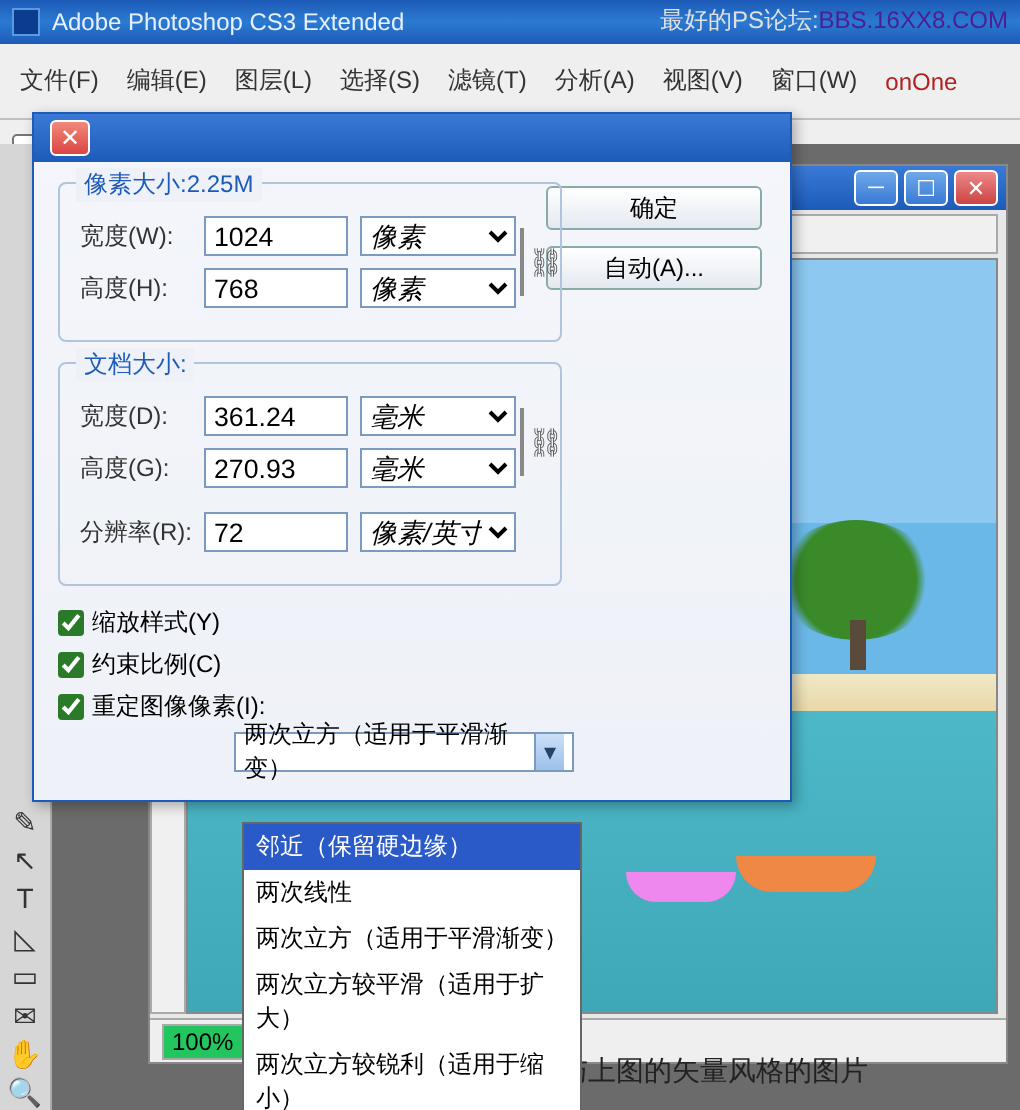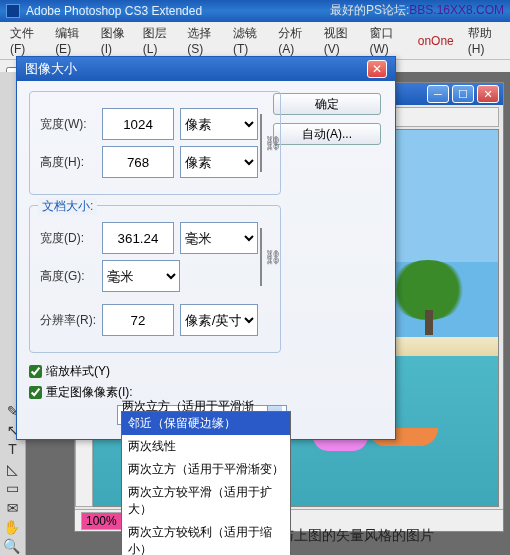--- a/index.html
+++ b/index.html
@@ -38,37 +38,37 @@
 .trunk2 { top: 180px; right: 135px; }
 .trunk3 { top: 175px; right: 188px; width: 6px; height: 18px; }
 .boat { position: absolute; bottom: 60px; right: 60px; width: 70px; height: 18px; background: #e84; border-radius: 0 0 35px 35px; }
 .boat2 { bottom: 55px; right: 130px; width: 55px; height: 15px; background: #e8e; border-radius: 0 0 30px 30px; position: absolute; }
 
 .ruler-h { position: absolute; top: 24px; left: 18px; right: 4px; height: 20px; background: #f0f0f0; border: 1px solid #aaa; font-size: 9px; overflow: hidden; }
 .ruler-v { position: absolute; top: 46px; left: 0; width: 18px; bottom: 24px; background: #f0f0f0; border: 1px solid #aaa; }
 .ruler-h span { position: absolute; top: 6px; }
 
 .statusbar { position: absolute; bottom: 0; left: 0; right: 0; height: 22px; background: #efeff0; border-top: 1px solid #aaa; display: flex; align-items: center; padding: 0 6px; gap: 12px; }
-.zoom-box { border: 1px solid #aaa; padding: 1px 4px; background: #ec4899; width: 50px; }
+.zoom-box { border: 1px solid #aaa; padding: 1px 4px; background: #22c55e; width: 50px; }
 
 .tools-strip { position: absolute; left: 0; top: 72px; width: 26px; bottom: 0; background: #d6d6d6; border-right: 1px solid #aaa; display: flex; flex-direction: column; padding-top: 330px; gap: 2px; align-items: center; }
 .tool { width: 22px; height: 22px; display: flex; align-items: center; justify-content: center; color: #333; font-size: 14px; cursor: pointer; }
 
 .dialog { position: absolute; left: 16px; top: 56px; width: 380px; background: linear-gradient(#f4f6fb, #eef1f7); border: 1px solid #1c5bb8; box-shadow: 2px 2px 6px rgba(0,0,0,0.3); }
 .dlg-title { background: linear-gradient(#3a7ad6, #1c5bb8); color: #fff; height: 24px; display: flex; align-items: center; padding: 0 8px; }
 .dlg-title .t { flex: 1; font-size: 13px; }
 .dlg-close { width: 20px; height: 18px; background: linear-gradient(#f08a7a, #d44); border: 1px solid #fff; border-radius: 3px; color: #fff; display: flex; align-items: center; justify-content: center; cursor: pointer; font-size: 12px; }
 
 .dlg-body { padding: 10px 12px 14px 12px; position: relative; }
 .fieldset { border: 1px solid #b0c4de; border-radius: 4px; padding: 10px 10px 10px 10px; margin-bottom: 10px; position: relative; }
 .legend { position: absolute; top: -8px; left: 8px; background: #eef1f7; padding: 0 4px; color: #1c5bb8; font-size: 12px; }
 .row { display: flex; align-items: center; margin: 6px 0; gap: 6px; }
 .row label { width: 56px; color: #333; }
-.row input.val { width: 72px; height: 32px; border: 1px solid #7a9ac0; padding: 0 4px; text-align: center; }
-.row select.unit { width: 78px; height: 32px; border: 1px solid #7a9ac0; background: #fff; }
+.row input.val { width: 72px; height: 20px; border: 1px solid #7a9ac0; padding: 0 4px; }
+.row select.unit { width: 78px; height: 20px; border: 1px solid #7a9ac0; background: #fff; font-style: italic; }
 .link-bracket { width: 10px; border-right: 2px solid #888; border-top: 2px solid #888; border-bottom: 2px solid #888; align-self: stretch; margin: 12px 0 12px 2px; }
 .link-icon { font-size: 14px; color: #555; margin-left: 2px; }
 
 .btns { position: absolute; right: 14px; top: 12px; display: flex; flex-direction: column; gap: 8px; }
 .btn { width: 108px; height: 22px; background: linear-gradient(#fff, #e4e8f0); border: 1px solid #8aa; border-radius: 3px; cursor: pointer; font-size: 12px; }
 
 .chkrow { display: flex; align-items: center; gap: 4px; margin: 4px 0; }
 .chkrow input { width: 13px; height: 13px; accent-color: #2a7a2a; }
 
 .interp-wrap { margin-left: 88px; margin-top: 4px; }
@@ -91,29 +91,27 @@
   <span class="ps-icon"></span>
   <span class="title">Adobe Photoshop CS3 Extended</span>
 </div>
 <div class="watermark">
   <span>最好的PS论坛:</span><span class="grn">BBS.16XX8.COM</span>
 </div>
 
 <div class="menubar">
   <span>文件(F)</span>
   <span>编辑(E)</span>
-  <span>图像(I)</span>
   <span>图层(L)</span>
   <span>选择(S)</span>
   <span>滤镜(T)</span>
   <span>分析(A)</span>
   <span>视图(V)</span>
   <span>窗口(W)</span>
   <span class="onone">onOne</span>
-  <span>帮助(H)</span>
 </div>
 
 <div class="toolbar">
   <div class="chk">
     <input type="checkbox" style="">
     <span>滚动所有窗口</span>
   </div>
 </div>
 
 <div class="workspace">
@@ -153,30 +151,30 @@
   <div class="tool">T</div>
   <div class="tool">◺</div>
   <div class="tool">▭</div>
   <div class="tool">✉</div>
   <div class="tool">✋</div>
   <div class="tool">🔍</div>
 </div>
 
 <div class="dialog">
   <div class="dlg-title">
-    <span class="t">图像大小</span>
     <span class="dlg-close">✕</span>
   </div>
   <div class="dlg-body">
     <div class="btns">
       <button class="btn">确定</button>
       <button class="btn">自动(A)...</button>
     </div>
 
     <div class="fieldset" style="width:252px">
+      <div class="legend">像素大小:2.25M</div>
       <div class="pair-rows">
         <div class="rows">
           <div class="row">
             <label>宽度(W):</label>
             <input class="val" value="1024" style="">
             <select class="unit"><option>像素</option></select>
           </div>
           <div class="row">
             <label>高度(H):</label>
             <input class="val" value="768" style="">
@@ -192,36 +190,41 @@
       <div class="legend">文档大小:</div>
       <div class="pair-rows">
         <div class="rows">
           <div class="row">
             <label>宽度(D):</label>
             <input class="val" value="361.24" style="">
             <select class="unit"><option>毫米</option></select>
           </div>
           <div class="row">
             <label>高度(G):</label>
+            <input class="val" value="270.93" style="">
             <select class="unit"><option>毫米</option></select>
           </div>
         </div>
         <div class="link-bracket"></div>
         <span class="link-icon">⛓</span>
       </div>
       <div class="row">
         <label>分辨率(R):</label>
         <input class="val" value="72" style="">
         <select class="unit"><option>像素/英寸</option></select>
       </div>
     </div>
 
     <div class="chkrow">
         <input type="checkbox" checked="" style="">
         <span>缩放样式(Y)</span>
+      </div>
+    <div class="chkrow">
+        <input type="checkbox" checked="" style="">
+        <span>约束比例(C)</span>
       </div>
     <div class="chkrow">
         <input type="checkbox" checked="" style="">
         <span>重定图像像素(I):</span>
       </div>
 
     <div class="interp-wrap">
       <div class="interp-select">
         <span>两次立方（适用于平滑渐变）</span>
         <span class="arrow">▾</span>

